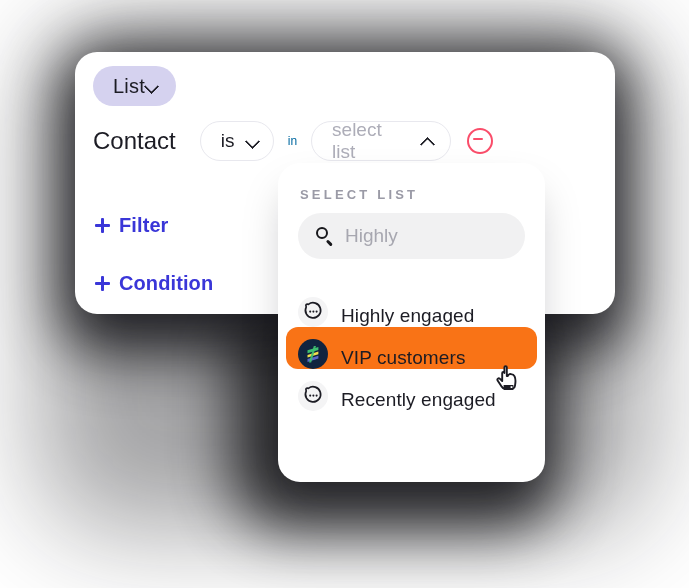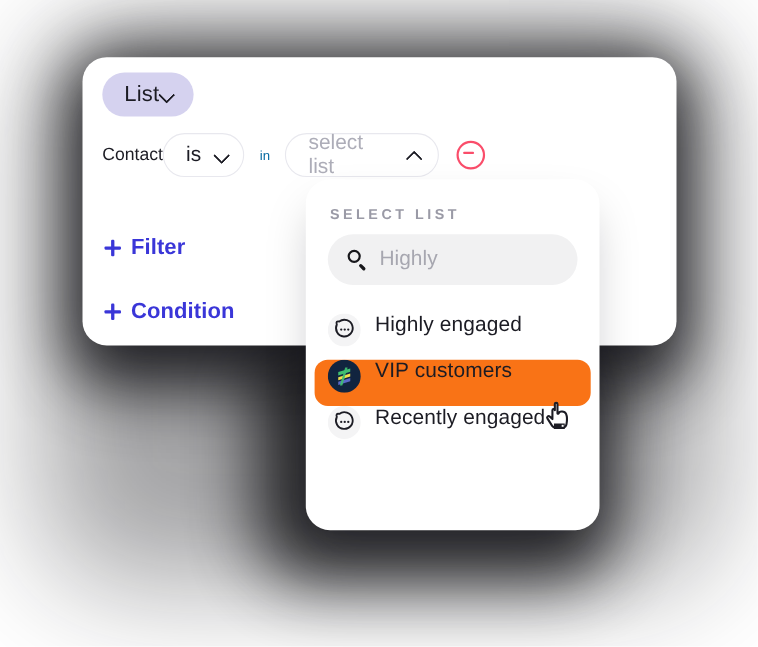--- a/index.html
+++ b/index.html
@@ -83,23 +83,23 @@
     position: absolute;
     left: 18px;
     top: 66px;
     width: 500px;
     height: 46px;
     display: flex;
     align-items: center;
     gap: 0;
   }
   #contact-label {
-    font-size: 16px;
+    font-size: 24px;
     color: #1c1c24;
-    margin-right: 0;
+    margin-right: 24px;
   }
   .select-box {
     height: 40px;
     border: 1.5px solid #e8e8ee;
     border-radius: 20px;
     background: #ffffff;
     display: flex;
     align-items: center;
     gap: 12px;
     padding: 0 16px 0 20px;
@@ -227,21 +227,21 @@
 
   #list-options {
     position: absolute;
     left: 8px;
     top: 122px;
     width: 251px;
   }
   .list-option {
     height: 42px;
     display: flex;
-    align-items: flex-start;
+    align-items: flex-end;
     gap: 13px;
     padding: 0 12px;
     border-radius: 12px;
     cursor: pointer;
     box-sizing: border-box;
   }
   .list-option.active { background: #f97316; }
   .list-option .opt-label {
     font-size: 19px;
     color: #1c1c24;

